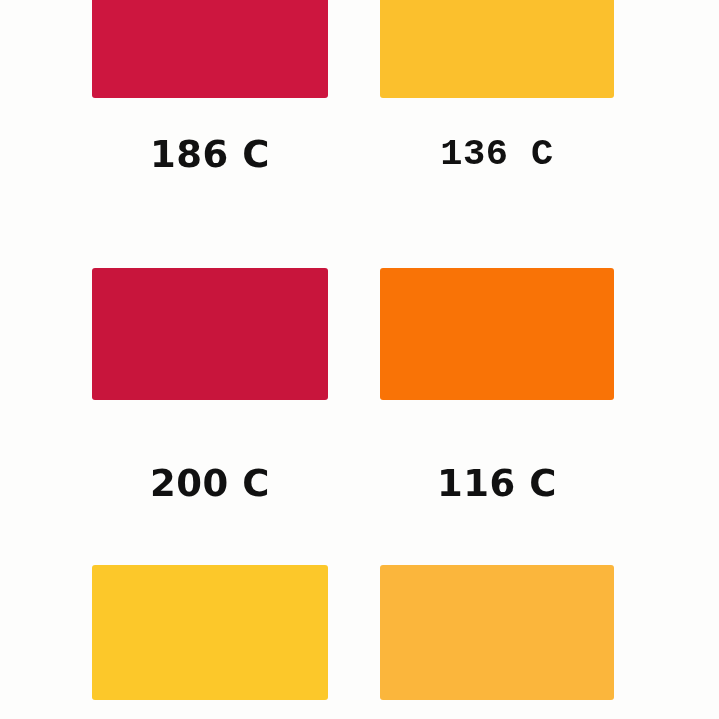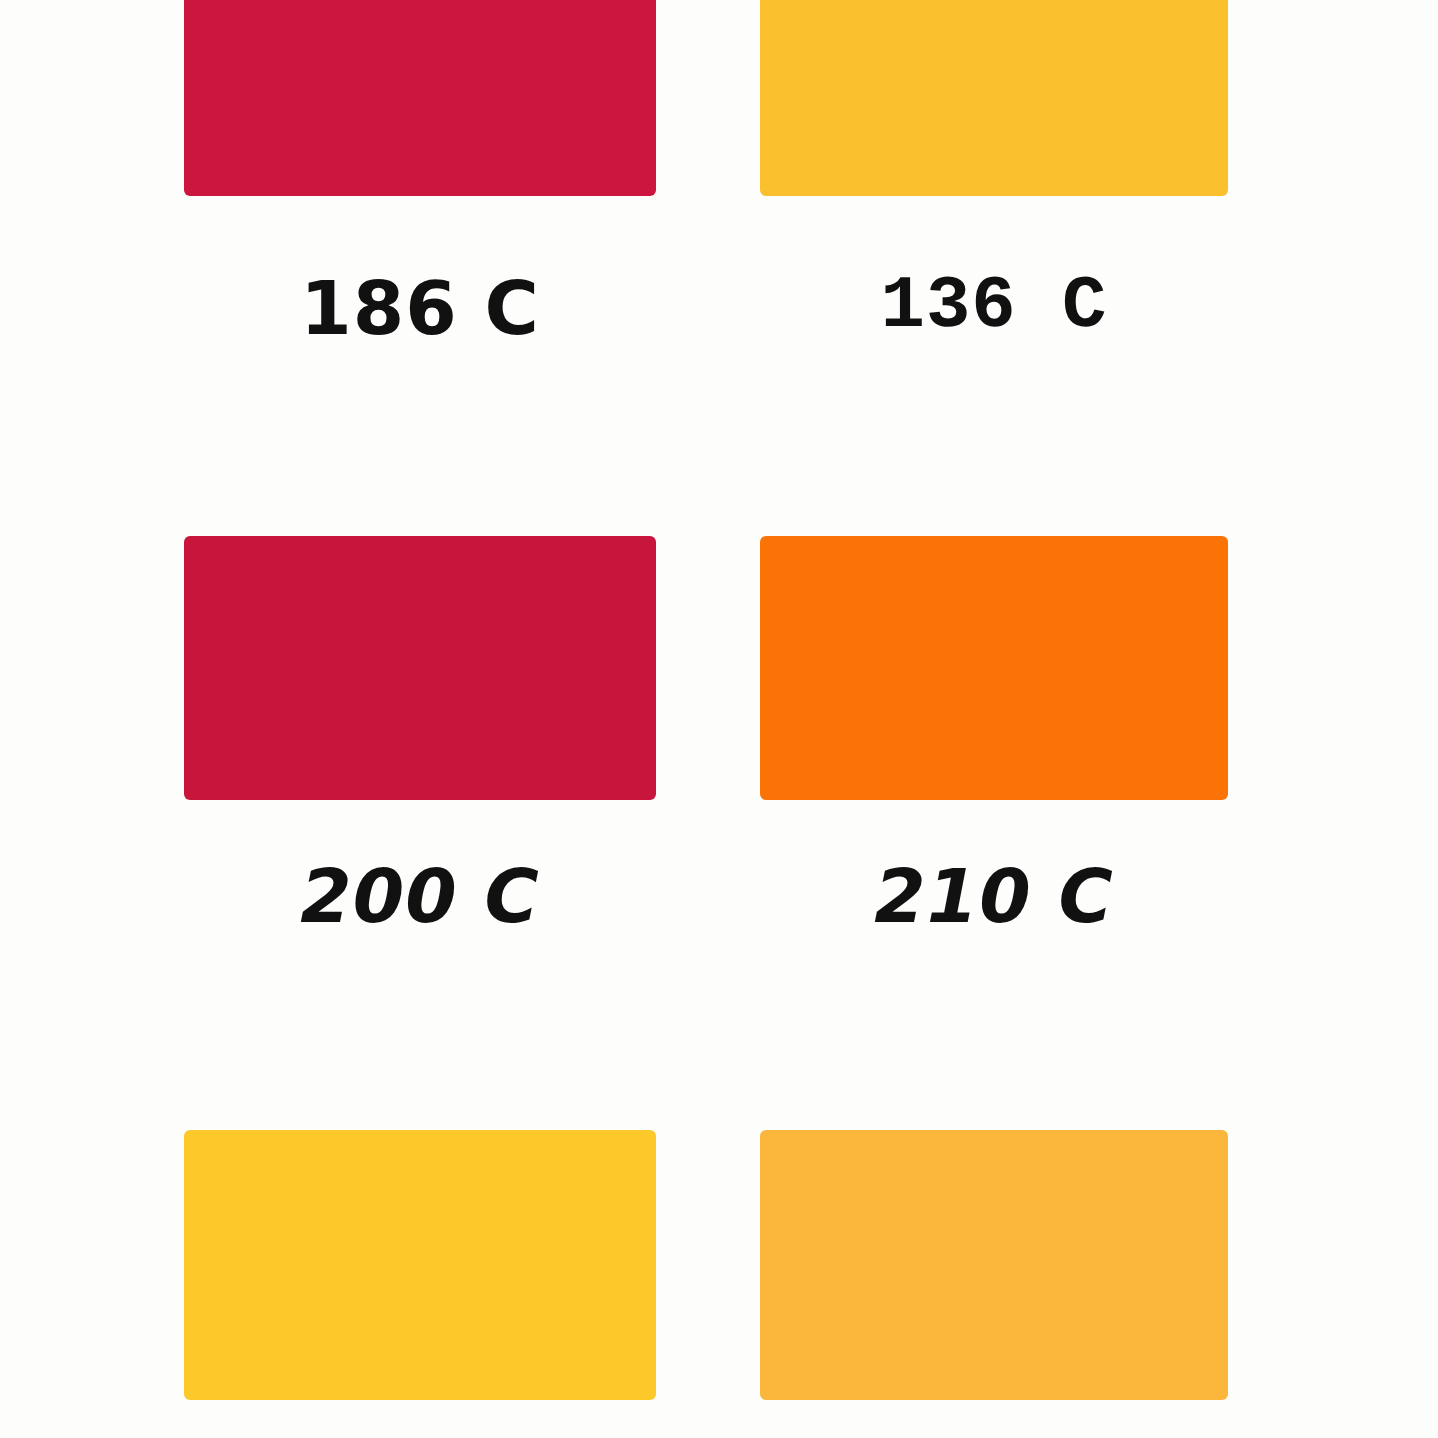--- a/index.html
+++ b/index.html
@@ -55,21 +55,21 @@
 
   
   
   .row-1 { top: -60px; }
   .row-1 .swatch-chip  { height: 158px; border-radius: 0 0 3px 3px; }
   .row-1 .swatch-label { margin-top: 38px; }
 
   
   .row-2 { top: 268px; }
   .row-2 .swatch-chip  { height: 132px; }
-  .row-2 .swatch-label { margin-top: 30px; font-style: italic; }
+  .row-2 .swatch-label { margin-top: 65px; }
 
   
   .row-3 { top: 565px; }
   .row-3 .swatch-chip  { height: 135px; }
   .row-3 .swatch-label { margin-top: 42px; }
 </style>
 </head>
 <body style="background-color: rgb(253, 253, 252);">
 
 <div id="swatch-sheet">
@@ -84,21 +84,21 @@
     <span class="swatch-label" style="color: rgb(17, 17, 17); font-family: Liberation Mono, monospace;">136 C</span>
   </div>
 
   <div class="swatch-cell col-left row-2">
     <span class="swatch-chip" style="background-color: rgb(200, 21, 60);"></span>
     <span class="swatch-label" style="color: rgb(17, 17, 17);">200 C</span>
   </div>
 
   <div class="swatch-cell col-right row-2">
     <span class="swatch-chip" style="background-color: rgb(249, 115, 6);"></span>
-    <span class="swatch-label" style="color: rgb(17, 17, 17);">210 C</span>
+    <span class="swatch-label" style="color: rgb(17, 17, 17);">116 C</span>
   </div>
 
   <div class="swatch-cell col-left row-3">
     <span class="swatch-chip" style="background-color: rgb(252, 200, 42);"></span>
     <span class="swatch-label" style="color: rgb(17, 17, 17);"></span>
   </div>
 
   <div class="swatch-cell col-right row-3">
     <span class="swatch-chip" style="background-color: rgb(251, 182, 60);"></span>
     <span class="swatch-label" style="color: rgb(17, 17, 17);"></span>

